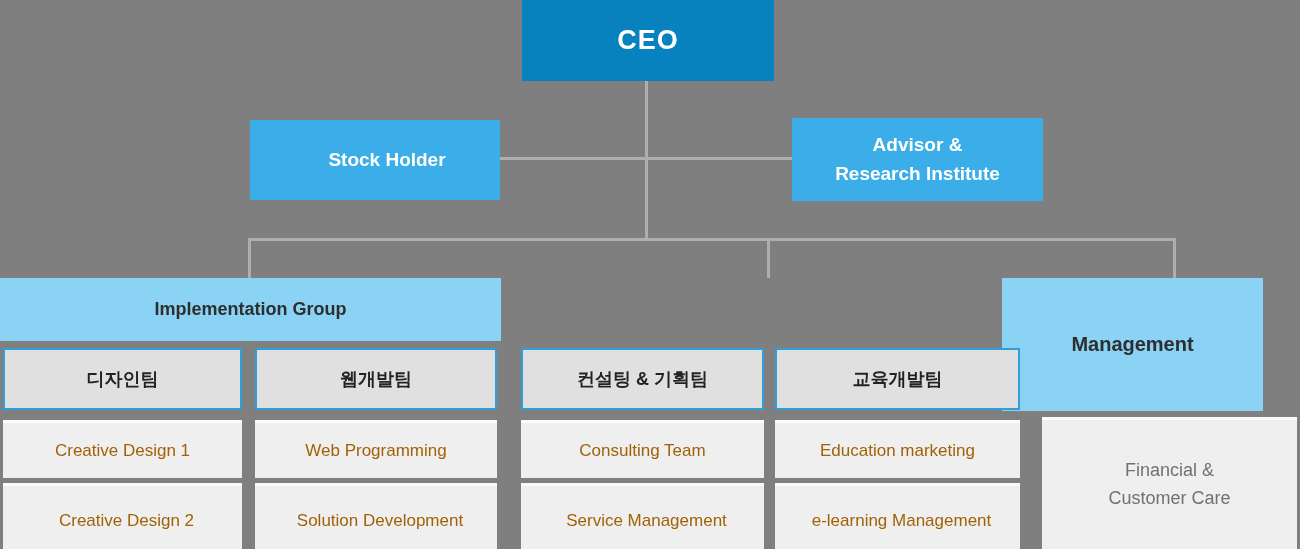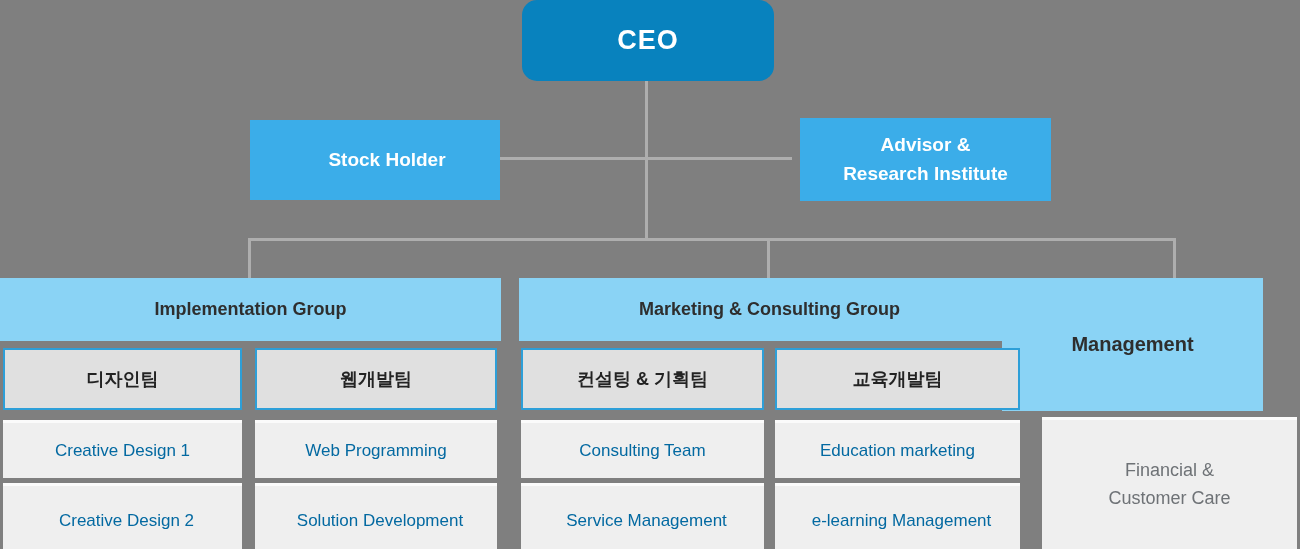--- a/index.html
+++ b/index.html
@@ -23,30 +23,30 @@
     box-sizing: border-box;
     white-space: pre-line;
   }
 
   .line { position: absolute; background: #aeaeae; }
 
   
   .ceo {
     left: 522px; top: 0; width: 252px; height: 81px;
     background: #0882be; color: #ffffff;
-    font-size: 27px; font-weight: bold; letter-spacing: 1px; border-radius: 15px;
+    font-size: 27px; font-weight: bold; letter-spacing: 1px;
   }
 
   
   .blue-mid {
     background: #3bade9; color: #ffffff;
     font-size: 19px; font-weight: 600; line-height: 1.5;
   }
   .stock   { left: 250px; top: 120px; width: 250px; height: 80px; padding-left: 24px; }
-  .advisor { left: 792px; top: 118px; width: 251px; height: 83px; margin-left: 8px; }
+  .advisor { left: 792px; top: 118px; width: 251px; height: 83px; }
 
   
   .group-header {
     top: 278px; height: 63px;
     background: #8ad3f5; color: #2e2e2e;
     font-size: 18px; font-weight: 600;
   }
   .grp-impl { left: 0;      width: 501px; }
   .grp-mkt  { left: 519px;  width: 501px; }
   .grp-mgmt {
@@ -60,21 +60,21 @@
     top: 348px; height: 62px;
     background: #e0e0e0;
     border: 2px solid #2e9fd8;
     color: #232323; font-size: 18px; font-weight: 700;
   }
 
   
   .sub {
     background: #efefef;
     border-top: 3px solid #fbfbfb;
-    color: #0369a1; font-size: 17px;
+    color: #a16207; font-size: 17px;
   }
   .row1 { top: 420px; height: 58px; }
   .row2 { top: 483px; height: 72px; padding-left: 8px; }
 
   .c1 { left: 3px;   width: 239px; }
   .c2 { left: 255px; width: 242px; }
   .c3 { left: 521px; width: 243px; }
   .c4 { left: 775px; width: 245px; }
 
   .financial {
@@ -104,21 +104,20 @@
   <div class="line ln-mkt-v"></div>
   <div class="line ln-mgmt-v"></div>
 
   <div class="node ceo">CEO</div>
 
   <div class="node blue-mid stock">Stock Holder</div>
   <div class="node blue-mid advisor">Advisor &amp;
 Research Institute</div>
 
   <div class="node group-header grp-impl">Implementation Group</div>
-  <div class="node group-header grp-mkt">Marketing &amp; Consulting Group</div>
   <div class="node grp-mgmt">Management</div>
 
   <div class="node team c1">디자인팀</div>
   <div class="node team c2">웹개발팀</div>
   <div class="node team c3">컨설팅 &amp; 기획팀</div>
   <div class="node team c4">교육개발팀</div>
 
   <div class="node sub row1 c1">Creative Design 1</div>
   <div class="node sub row1 c2">Web Programming</div>
   <div class="node sub row1 c3">Consulting Team</div>

